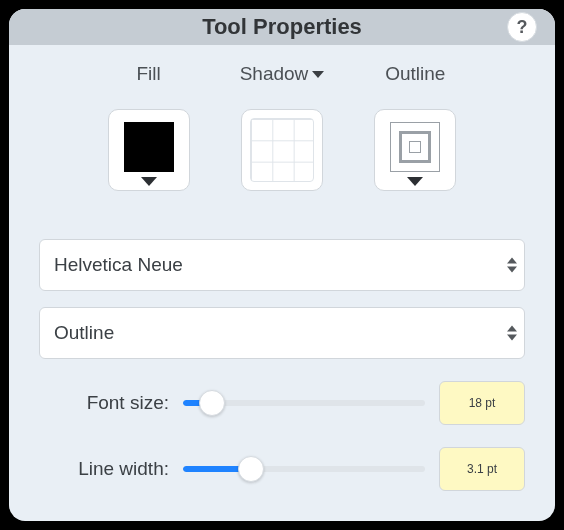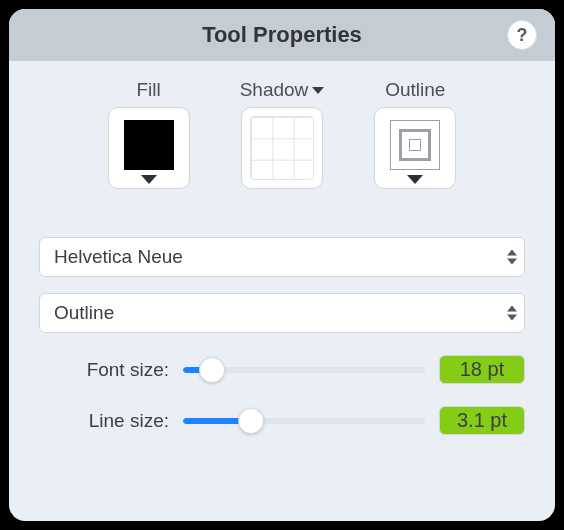--- a/index.html
+++ b/index.html
@@ -60,21 +60,21 @@
     margin-bottom: 48px;
   }
   .swatch-col {
     display: flex;
     flex-direction: column;
     align-items: center;
   }
   .swatch-label {
     font-size: 19px;
     color: #4b5055;
-    margin-bottom: 6px;
+    margin-bottom: 24px;
     display: flex;
     align-items: center;
     gap: 4px;
   }
   .swatch-box {
     width: 82px;
     height: 82px;
     background: #fff;
     border: 1px solid #d1d6db;
     border-radius: 10px;
@@ -141,21 +141,21 @@
     border-right: 6px solid transparent;
     border-top: 7px solid #3b3f44;
     display: inline-block;
   }
   .select-row {
     position: relative;
     margin-bottom: 16px;
   }
   .select {
     width: 100%;
-    height: 40px;
+    height: 52px;
     background: #fff;
     border: 1px solid #d1d6db;
     border-radius: 6px;
     padding: 0 36px 0 14px;
     font-size: 19px;
     color: #3b4045;
     display: flex;
     align-items: center;
     cursor: pointer;
   }
@@ -221,28 +221,28 @@
     height: 26px;
     background: #fff;
     border-radius: 50%;
     border: 1px solid #d6dbe0;
     box-shadow: 0 1px 3px rgba(0,0,0,0.18);
     top: 0;
     transform: translateX(-50%);
   }
   .value-box {
     width: 86px;
-    height: 29px;
-    background: #84cc16;
+    height: 44px;
+    background: #fef9c3;
     border: 1px solid #d1d6db;
     border-radius: 6px;
     display: flex;
     align-items: center;
     justify-content: center;
-    font-size: 20px;
+    font-size: 12px;
     color: #3b4045;
   }
 </style>
 </head>
 <body>
 
 <div class="panel">
 
   <div class="header">
     <div class="header-title">Tool Properties</div>
@@ -316,21 +316,21 @@
           <div class="track-fill" style="width:12%"></div>
         </div>
         <div class="thumb" style="left:12%"></div>
       </div>
       <div class="value-box">
         <span>18 pt</span>
       </div>
     </div>
 
     <div class="slider-row">
-      <div class="slider-label">Line size:</div>
+      <div class="slider-label">Line width:</div>
       <div class="slider">
         <div class="track">
           <div class="track-fill" style="width:28%"></div>
         </div>
         <div class="thumb" style="left:28%"></div>
       </div>
       <div class="value-box">
         <span>3.1 pt</span>
       </div>
     </div>

